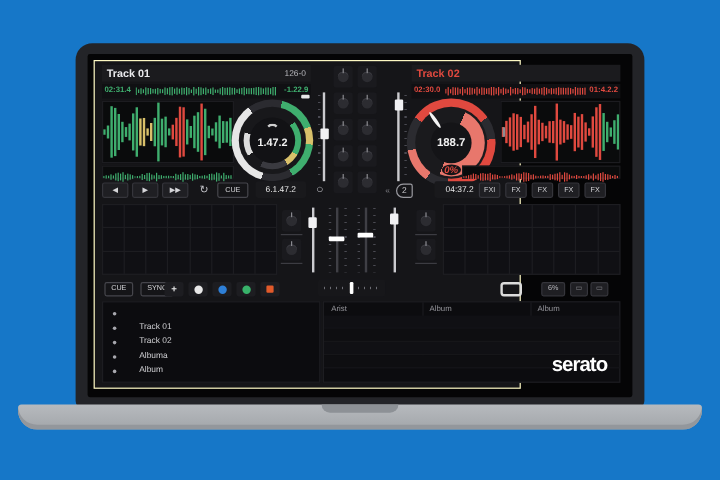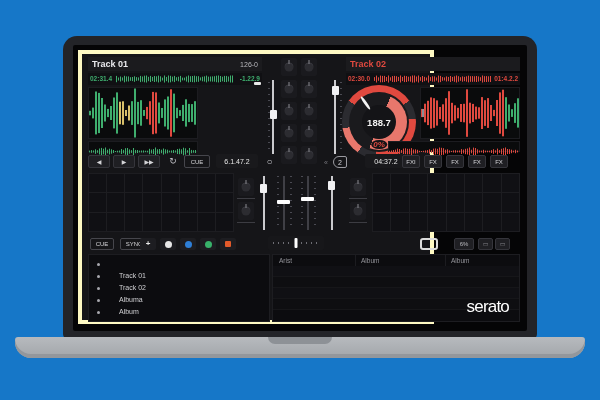--- a/index.html
+++ b/index.html
@@ -7,21 +7,21 @@
   #stage{position:relative;width:600px;height:400px;}
   .abs{position:absolute;}
 
   
   .bezel{left:63px;top:36px;width:474px;height:304px;background:#232428;border-radius:14px 14px 6px 6px;}
   .glass{left:73px;top:45px;width:454px;height:286px;background:#050506;border-radius:2px;}
   .base{left:15px;top:337px;width:570px;height:21px;background:linear-gradient(#b7babe,#a2a6aa);border-radius:3px 3px 16px 16px;box-shadow:inset 0 -4px 0 #93979c;}
   .notch{left:268px;top:337px;width:64px;height:7px;background:#8d9196;border-radius:0 0 7px 7px;}
 
   
-  .app{left:78px;top:50px;width:356px;height:274px;background:#151518;border:4px solid #fef9c3;box-sizing:border-box;}
+  .app{left:78px;top:50px;width:356px;height:274px;background:#151518;border:1px solid #fef9c3;box-sizing:border-box;}
   .app *{box-sizing:border-box;}
 
   .hdr{height:14px;background:#1b1b1e;display:flex;align-items:center;justify-content:space-between;padding:0 4px;}
   .hdr .t{font-size:9px;font-weight:bold;color:#e9e9ec;}
   .hdr .b{font-size:7px;color:#b9b9be;}
   .hdr.red .t{color:var(--r);}
 
   .ovw{height:12px;background:#101013;}
   .ovw .tm{position:absolute;top:2px;font-size:6.5px;font-weight:bold;}
   .ovw svg{position:absolute;left:28px;top:2px;}
@@ -65,21 +65,21 @@
   .xdots{position:absolute;top:6px;height:2px;width:18px;background:repeating-linear-gradient(90deg,#6d6d74 0 1px,transparent 1px 5px);}
   .xhandle{position:absolute;left:50%;top:2px;width:3px;height:10px;background:#fff;transform:translateX(-50%);border-radius:1px;}
 
   .panel{background:#0c0c0f;border:1px solid #1d1d21;}
   .crow{position:absolute;left:0;width:100%;height:11px;}
   .crow .bu{position:absolute;left:8px;top:4px;width:3px;height:3px;border-radius:50%;background:#a8a8ae;}
   .crow .lb{position:absolute;left:30px;top:1px;font-size:7px;color:#d0d0d3;}
   .th{position:absolute;top:2px;font-size:6.5px;color:#94949a;}
   .colline{position:absolute;top:0;width:1px;height:46px;background:#1c1c20;}
   .trow{position:absolute;left:0;width:100%;height:11px;border-bottom:1px solid #161619;}
-  .brand{position:absolute;right:10px;bottom:4px;font-size:17px;font-weight:normal;color:#ffffff;letter-spacing:-0.8px;margin-left:16px;}
+  .brand{position:absolute;right:10px;bottom:4px;font-size:17px;font-weight:bold;color:#ffffff;letter-spacing:-0.8px;margin-left:16px;}
 
   
   .r1L{background:conic-gradient(from 0deg,var(--gap) 0 14deg,var(--g) 14deg 70deg,var(--y) 70deg 96deg,var(--g) 96deg 150deg,var(--gap) 150deg 196deg,#e6e6e6 196deg 324deg,var(--gap) 324deg 360deg);}
   .r2L{background:conic-gradient(from 0deg,transparent 0 50deg,var(--g) 50deg 120deg,var(--y) 120deg 148deg,#3a3a40 148deg 205deg,transparent 205deg 238deg,#dddddd 238deg 286deg,transparent 286deg 360deg);}
   .r1R{background:conic-gradient(from 0deg,var(--r) 0 55deg,var(--gap) 55deg 85deg,var(--r) 85deg 185deg,var(--gap) 185deg 215deg,var(--sa) 215deg 260deg,var(--gap) 260deg 305deg,var(--r) 305deg 360deg);}
   .r2R{background:conic-gradient(from 0deg,transparent 0 25deg,var(--sa) 25deg 200deg,transparent 200deg 360deg);}
 </style>
 </head>
 <body>
 
@@ -194,20 +194,28 @@
           <rect x="87" y="19.8" width="2" height="10.4" fill="#3fae6e"></rect>
           <rect x="90" y="22.1" width="2" height="5.8" fill="#3fae6e"></rect>
           <rect x="93" y="16.9" width="2" height="16.1" fill="#3fae6e"></rect>
           <rect x="96" y="11.3" width="2" height="27.3" fill="#3fae6e"></rect>
           <rect x="99" y="15.9" width="2" height="18.2" fill="#3fae6e"></rect>
           <rect x="102" y="16.1" width="2" height="17.8" fill="#3fae6e"></rect>
           <rect x="105" y="13.2" width="2" height="23.5" fill="#3fae6e"></rect>
         </svg>
     </div>
 
+    <div class="abs jog" style="left:114px;top:32px;width:68px;height:68px;">
+      <div class="r1L" style="left:0;top:0;width:68px;height:68px;"></div>
+      <div style="left:6px;top:6px;width:56px;height:56px;background:#18181b;"></div>
+      <div class="r2L" style="left:10px;top:10px;width:48px;height:48px;"></div>
+      <div style="left:15px;top:15px;width:38px;height:38px;background:#121215;"></div>
+      <div class="abs arc" style="left:28px;top:20px;border-radius:50%;"></div>
+      <div class="abs jogval" style="left:50%;top:31px;transform:translateX(-50%);">1.47.2</div>
+    </div>
 
     <div class="abs wavebox" style="left:6px;top:87px;width:110px;height:11px;">
       <svg width="108" height="9">
           <rect x="0" y="3.6" width="1" height="1.8" fill="#3fae6e"></rect>
           <rect x="2" y="3.1" width="1" height="2.7" fill="#3fae6e"></rect>
           <rect x="4" y="3.4" width="1" height="2.1" fill="#3fae6e"></rect>
           <rect x="6" y="2.3" width="1" height="4.5" fill="#3fae6e"></rect>
           <rect x="8" y="3.2" width="1" height="2.6" fill="#3fae6e"></rect>
           <rect x="10" y="1.5" width="1" height="5.9" fill="#3fae6e"></rect>
           <rect x="12" y="0.9" width="1" height="7.1" fill="#3fae6e"></rect>

